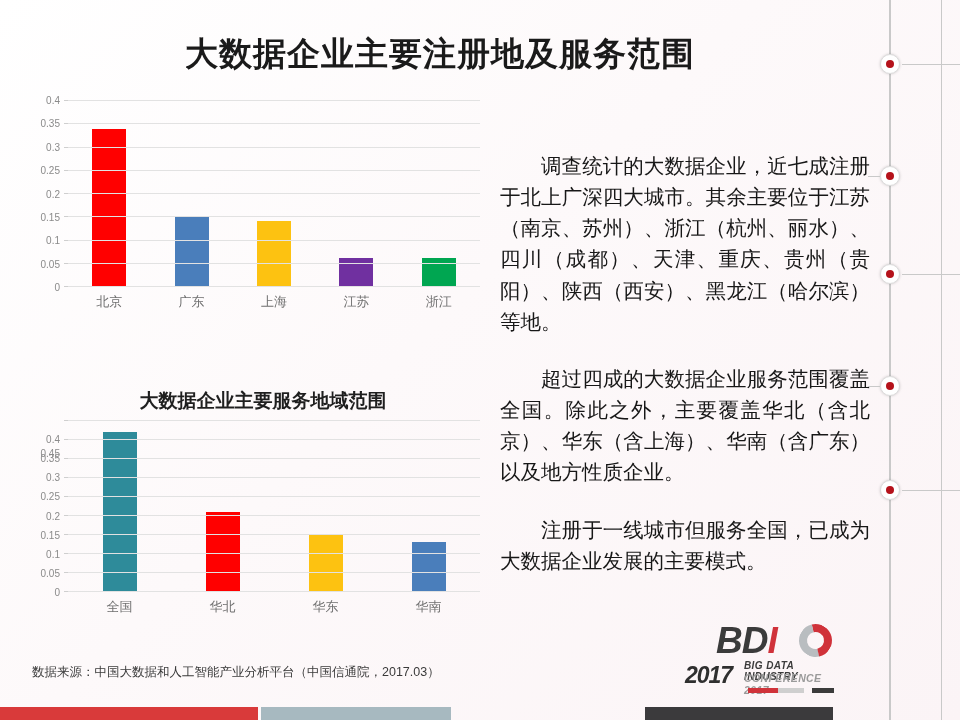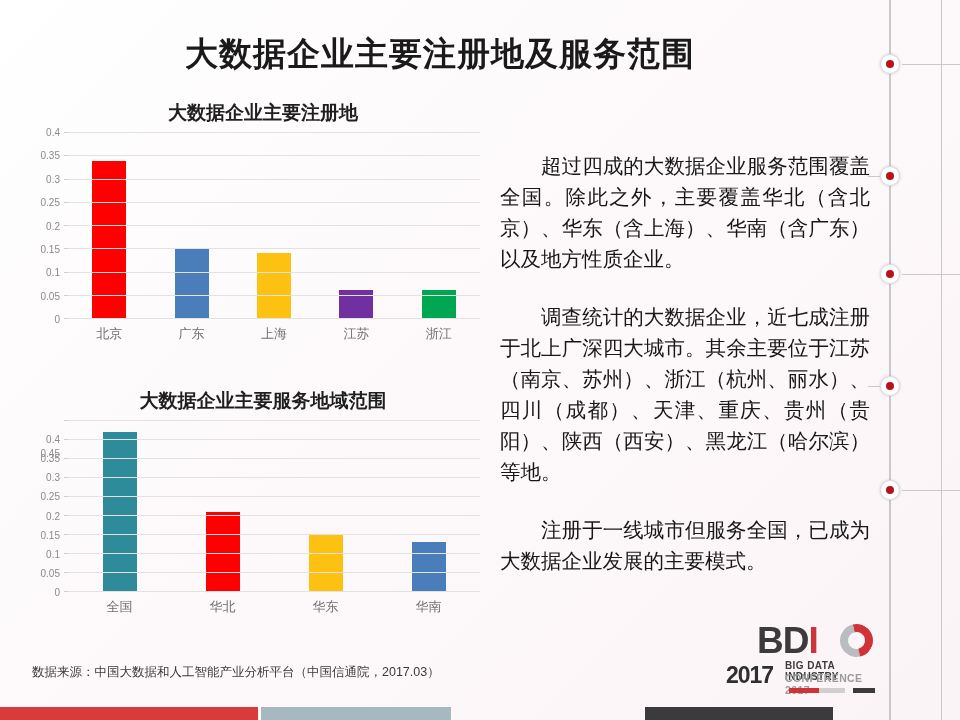--- a/index.html
+++ b/index.html
@@ -169,24 +169,25 @@
     left: 32px;
     top: 664px;
     font-size: 12.5px;
     color: #3a3a3a;
     white-space: nowrap;
   }
 
   
   .logo {
     position: absolute;
-    left: 733px;
+    left: 692px;
     top: 622px;
     width: 150px;
     height: 78px;
+    font-style: italic;
   }
   .logo-word {
     position: absolute;
     left: 24px;
     top: 0;
     font-size: 37px;
     font-weight: bold;
     letter-spacing: -1px;
     color: #3b3b3b;
     line-height: 1;
@@ -314,21 +315,20 @@
   .bar-seg.s-dark { left: 645px; width: 188px; background: #3b3a3c; }
 </style>
 </head>
 <body>
 
 <div id="slide">
 
   <div class="slide-title">大数据企业主要注册地及服务范围</div>
 
   <div class="chart-block" id="chart1-block">
-    <div class="chart-title">大数据企业主要注册地</div>
     <div class="chart-area">
       <div class="y-axis" id="c1-yaxis">
           <div class="y-tick" style="top: 100%;">0</div>
           <div class="y-tick" style="top: 87.5%;">0.05</div>
           <div class="y-tick" style="top: 75%;">0.1</div>
           <div class="y-tick" style="top: 62.5%;">0.15</div>
           <div class="y-tick" style="top: 50%;">0.2</div>
           <div class="y-tick" style="top: 37.5%;">0.25</div>
           <div class="y-tick" style="top: 25%;">0.3</div>
           <div class="y-tick" style="top: 12.5%;">0.35</div>
@@ -435,22 +435,22 @@
       <div class="x-labels" id="c2-xlabels">
           <div class="x-label">全国</div>
           <div class="x-label">华北</div>
           <div class="x-label">华东</div>
           <div class="x-label">华南</div>
         </div>
     </div>
   </div>
 
   <div class="text-col">
+    <p class="para">调查统计的大数据企业，近七成注册于北上广深四大城市。其余主要位于江苏（南京、苏州）、浙江（杭州、丽水）、四川（成都）、天津、重庆、贵州（贵阳）、陕西（西安）、黑龙江（哈尔滨）等地。</p>
     <p class="para">超过四成的大数据企业服务范围覆盖全国。除此之外，主要覆盖华北（含北京）、华东（含上海）、华南（含广东）以及地方性质企业。</p>
-    <p class="para">调查统计的大数据企业，近七成注册于北上广深四大城市。其余主要位于江苏（南京、苏州）、浙江（杭州、丽水）、四川（成都）、天津、重庆、贵州（贵阳）、陕西（西安）、黑龙江（哈尔滨）等地。</p>
     <p class="para">注册于一线城市但服务全国，已成为大数据企业发展的主要模式。</p>
   </div>
 
   <div class="source">数据来源：中国大数据和人工智能产业分析平台（中国信通院，2017.03）</div>
 
   <div class="logo">
     <div class="logo-word"><span>BD</span><span class="i-red">I</span></div>
     <div class="logo-ring"></div>
     <div class="logo-line1">BIG DATA INDUSTRY</div>
     <div class="logo-line2">CONFERENCE 2017</div>

